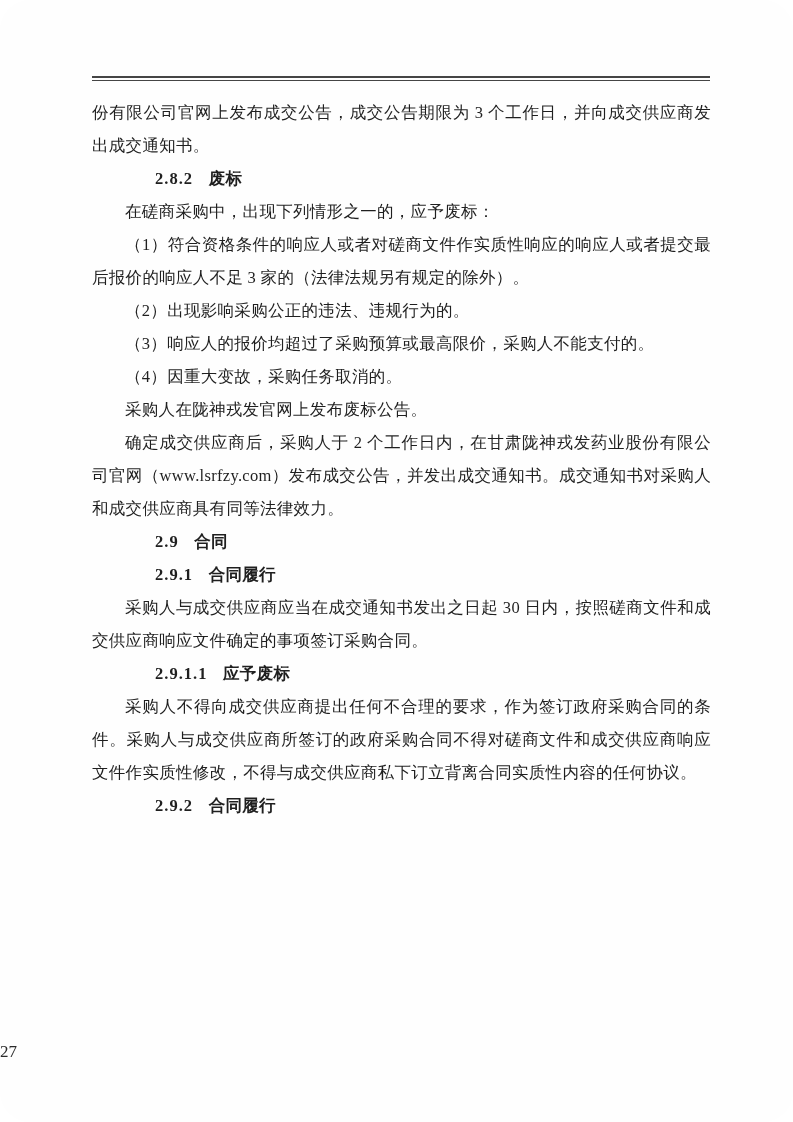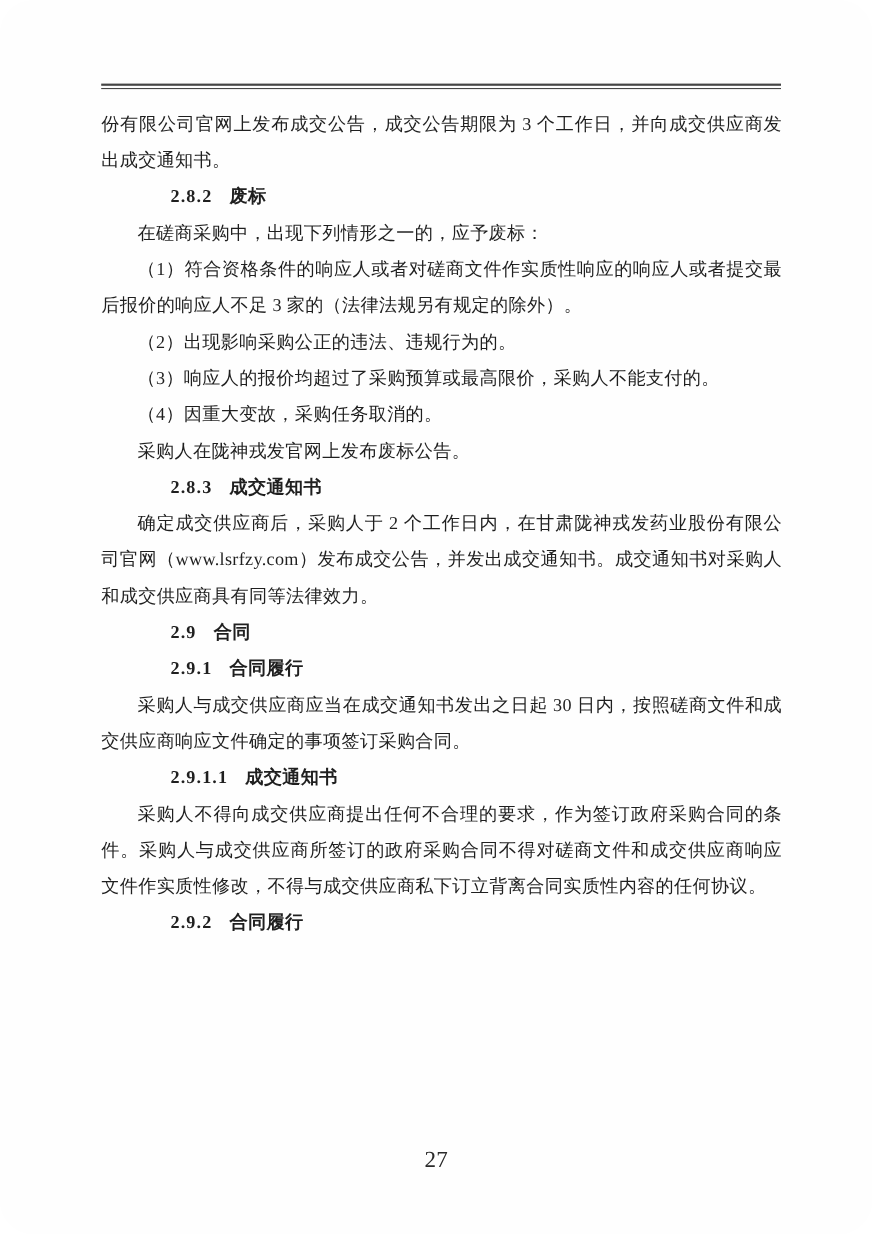--- a/index.html
+++ b/index.html
@@ -51,22 +51,22 @@
   .heading .num {
     margin-right: 0.95em;
     letter-spacing: 1px;
     margin-left: 30px;
   }
   .page-number {
     position: absolute;
     left: 0;
     top: 1042px;
     width: 100%;
-    text-align: center;
-    font-size: 21px;
+    text-align: left;
+    font-size: 17px;
     color: #2a2a2a;
   }
 </style>
 </head>
 <body>
 
 <div class="page">
 
   <div class="header-rule"></div>
 
@@ -82,33 +82,32 @@
 
     <p class="para">（2）出现影响采购公正的违法、违规行为的。</p>
 
     <p class="para">（3）响应人的报价均超过了采购预算或最高限价，采购人不能支付的。</p>
 
     <p class="para">（4）因重大变故，采购任务取消的。</p>
 
 
     <p class="para">采购人在陇神戎发官网上发布废标公告。</p>
 
-    <p class="heading"><span class="num">2.8.3</span><span>成交通知书</span></p>
 
     <p class="para">确定成交供应商后，采购人于 2 个工作日内，在甘肃陇神戎发药业股份有限公司官网（www.lsrfzy.com）发布成交公告，并发出成交通知书。成交通知书对采购人和成交供应商具有同等法律效力。</p>
 
 
     <p class="heading"><span class="num">2.9</span><span>合同</span></p>
 
     <p class="heading"><span class="num">2.9.1</span><span>合同履行</span></p>
 
     <p class="para">采购人与成交供应商应当在成交通知书发出之日起 30 日内，按照磋商文件和成交供应商响应文件确定的事项签订采购合同。</p>
 
 
-    <p class="heading"><span class="num">2.9.1.1</span><span>成交通知书</span></p>
+    <p class="heading"><span class="num">2.9.1.1</span><span>应予废标</span></p>
 
     <p class="para">采购人不得向成交供应商提出任何不合理的要求，作为签订政府采购合同的条件。采购人与成交供应商所签订的政府采购合同不得对磋商文件和成交供应商响应文件作实质性修改，不得与成交供应商私下订立背离合同实质性内容的任何协议。</p>
 
     <p class="heading"><span class="num">2.9.2</span><span>合同履行</span></p>
 
   </div>
 
   <div class="page-number">27</div>
 
 </div>

